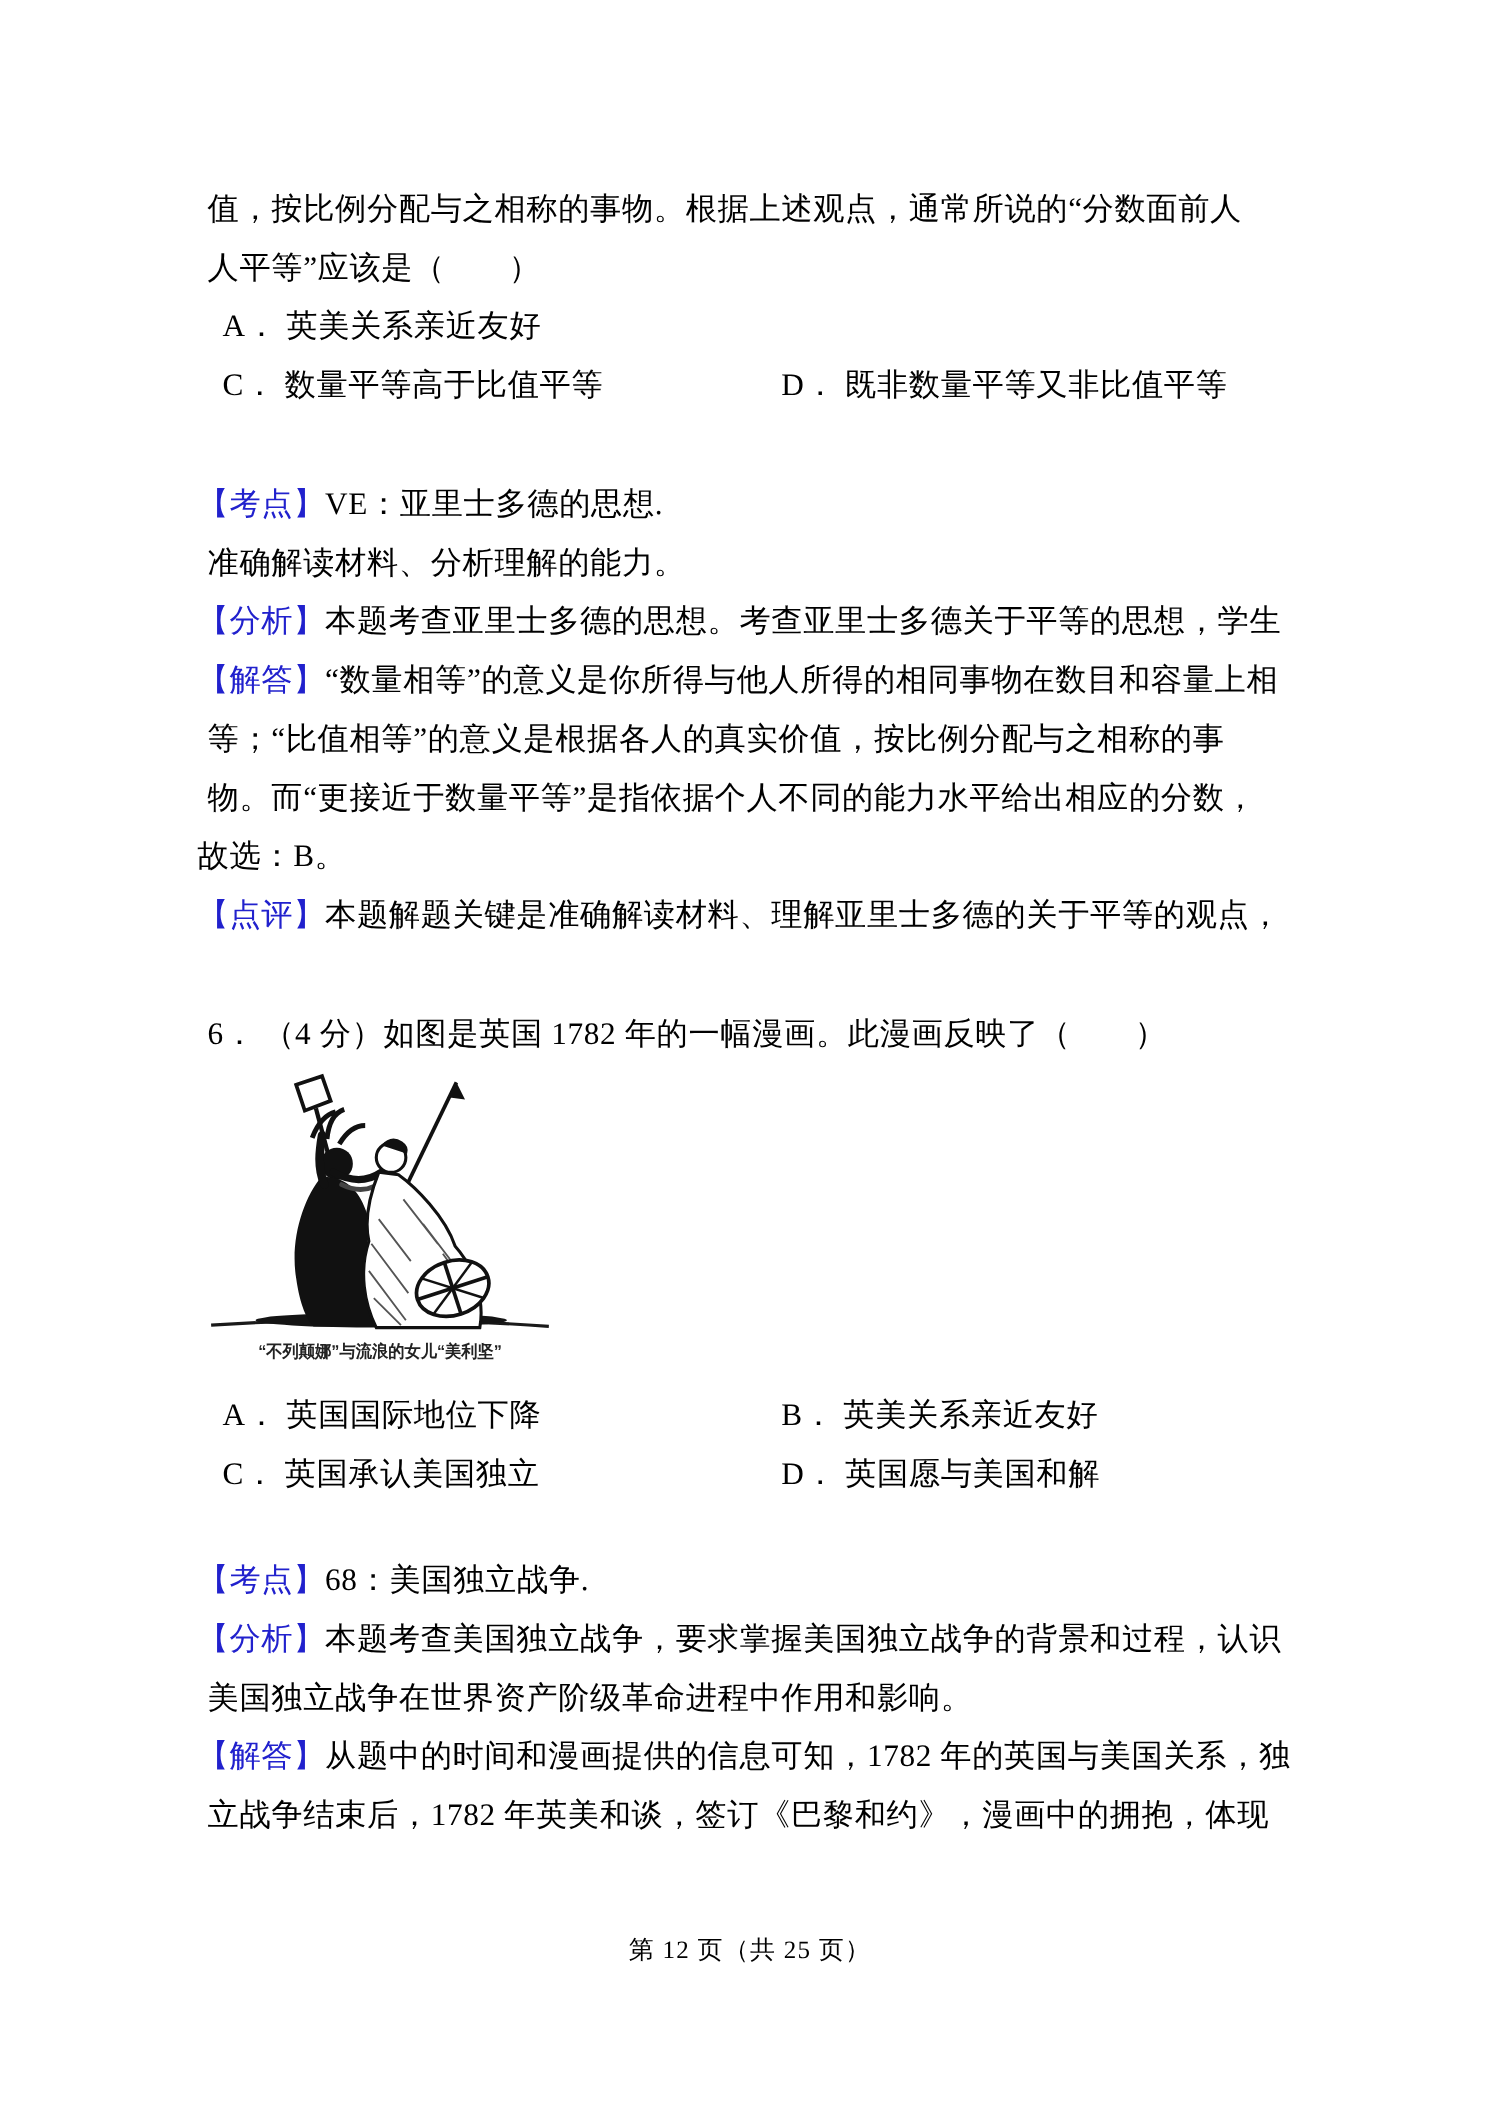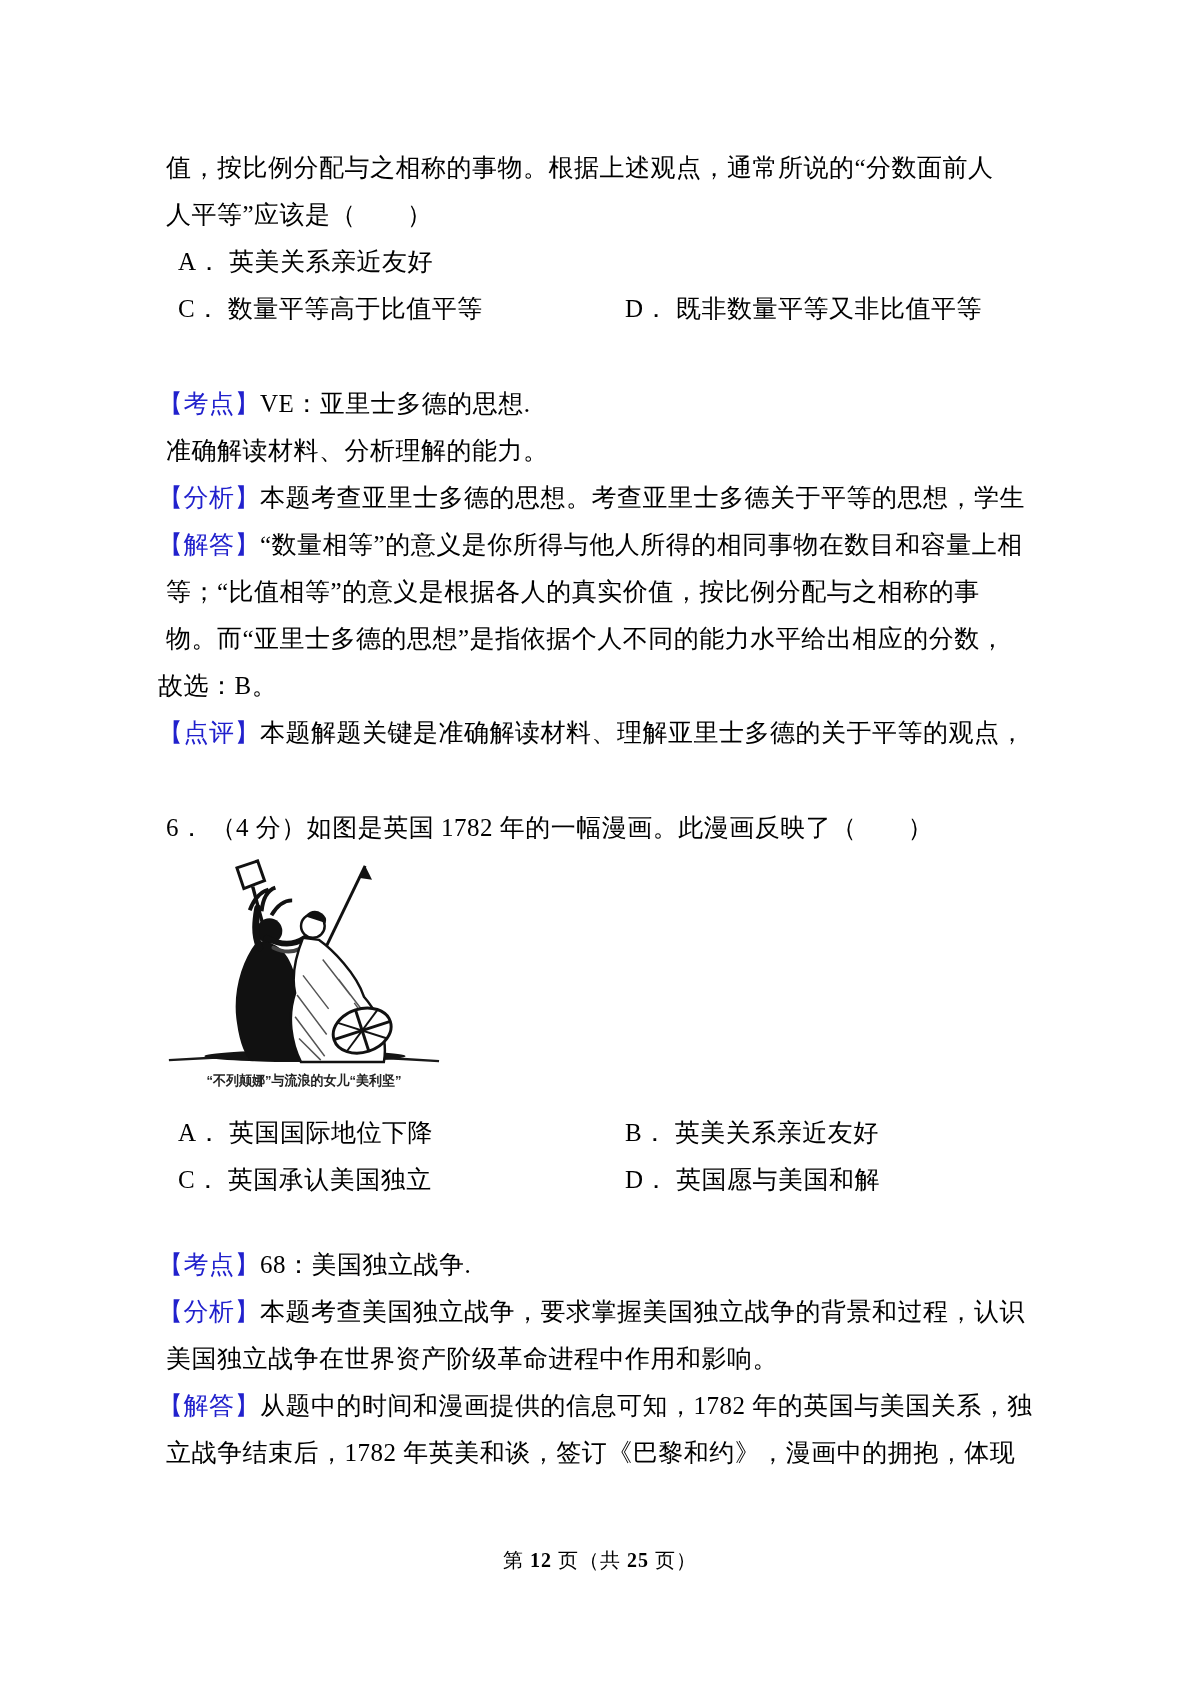--- a/index.html
+++ b/index.html
@@ -46,21 +46,21 @@
   .kaodian2 { margin-top: 38px; }
   .footer {
     position: absolute;
     left: 0; top: 1543px;
     width: 1200px;
     text-align: center;
     font-size: 20px;
     line-height: 34px;
     letter-spacing: 1px;
   }
-  .footer b { font-weight: bold; }
+  .footer b { font-weight: normal; }
   svg { display: block; }
 </style>
 </head>
 <body>
 
 <div class="content">
 
   <p class="line indent">值，按比例分配与之相称的事物。根据上述观点，通常所说的“分数面前人</p>
   <p class="line indent">人平等”应该是（　　）</p>
 
@@ -72,21 +72,21 @@
     <span class="opt-col2"><span class="opt-label">D．</span><span>既非数量平等又非比值平等</span></span>
   </div>
 
   <p class="line gap2"><span class="blabel">【考点】</span><span>VE：亚里士多德的思想.</span></p>
 
   <p class="line indent">准确解读材料、分析理解的能力。</p>
   <p class="line"><span class="blabel">【分析】</span><span>本题考查亚里士多德的思想。考查亚里士多德关于平等的思想，学生</span></p>
 
   <p class="line"><span class="blabel">【解答】</span><span>“数量相等”的意义是你所得与他人所得的相同事物在数目和容量上相</span></p>
   <p class="line indent">等；“比值相等”的意义是根据各人的真实价值，按比例分配与之相称的事</p>
-  <p class="line indent">物。而“亚里士多德的思想”是指依据个人不同的能力水平给出相应的分数，</p>
+  <p class="line indent">物。而“更接近于数量平等”是指依据个人不同的能力水平给出相应的分数，</p>
 
   <p class="line">故选：B。</p>
 
   <p class="line"><span class="blabel">【点评】</span><span>本题解题关键是准确解读材料、理解亚里士多德的关于平等的观点，</span></p>
 
   <p class="line indent gap2"><span class="qnum">6．</span><span>（4 分）如图是英国 1782 年的一幅漫画。此漫画反映了（　　）</span></p>
 
   <div class="figure-block">
     <svg viewBox="0 0 300 215" width="298" height="212" aria-hidden="true">
 

